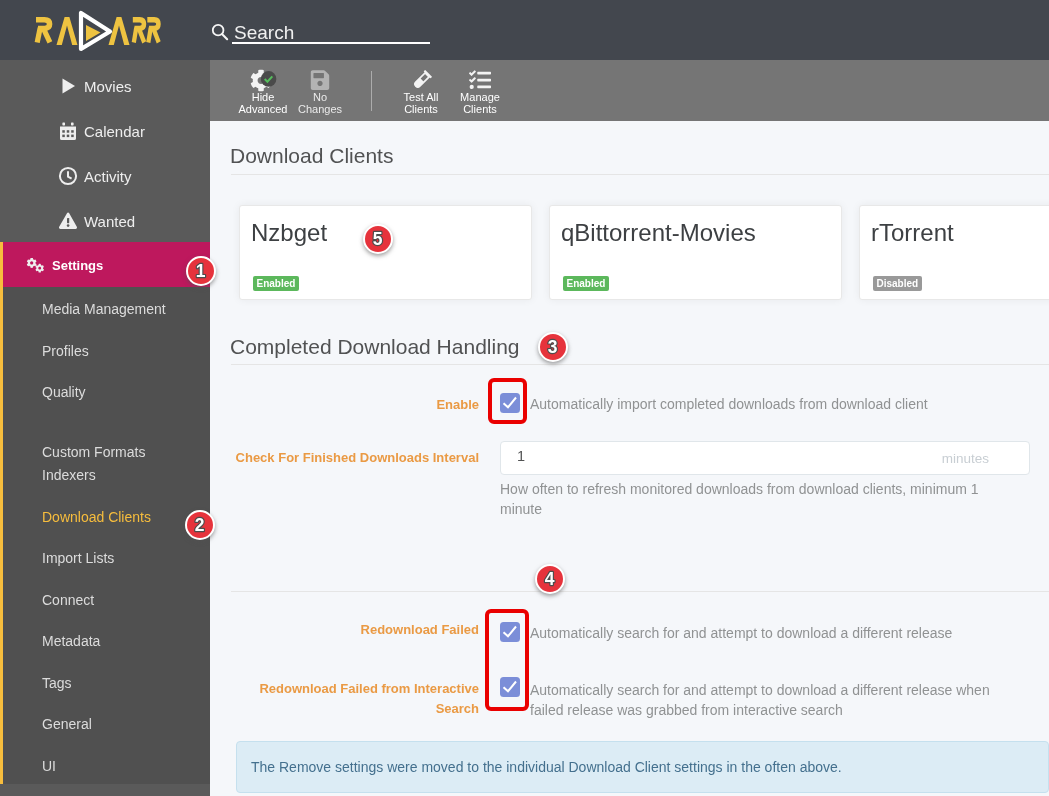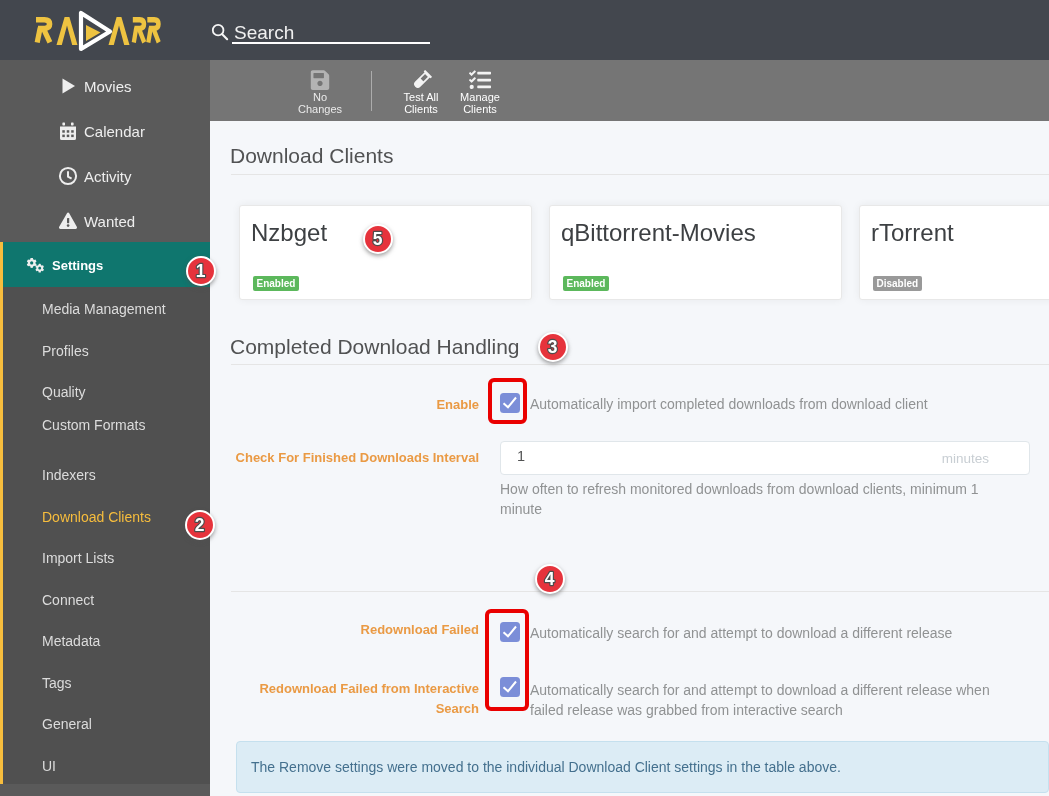--- a/index.html
+++ b/index.html
@@ -14,21 +14,21 @@
   #searchicon { left:211px; top:23px; width:19px; height:19px; }
   #searchtext { left:234px; top:21.5px; font-size:19px; color:#f0f0f0; }
   #searchline { left:232px; top:42px; width:198px; height:2px; background:#fff; }
 
   
   #sidebar { left:0; top:60px; width:210px; height:736px; background:#5a5a5a; }
   .mitem { position:absolute; left:0; width:210px; height:45px; color:#eee;margin-left:32px; }
   .mitem .micon { position:absolute; left:26px; top:50%; transform:translateY(-50%); width:20px; height:20px; }
   .mitem .mtext { position:absolute; left:52px; top:50%; transform:translateY(-50%); font-size:15px; }
   #settingsgroup { left:0; top:242px; width:210px; height:542px; background:#505050; border-left:3px solid #f7bd3d; }
-  #settingshdr { position:absolute; left:0; top:0; width:207px; height:45px; background:#0f766e; color:#fff; }
+  #settingshdr { position:absolute; left:0; top:0; width:207px; height:45px; background:#be185d; color:#fff; }
   .sitem { position:absolute; left:0; width:207px; height:41.5px; color:#dcdcdc; }
   .sitem span { position:absolute; left:39px; top:50%; transform:translateY(-50%); font-size:14px; }
   .sitem.active span { color:#f7bd3d; }
 
   
   #toolbar { left:210px; top:60px; width:839px; height:61px; background:#757575; }
   .tbtn { position:absolute; top:0; height:61px; text-align:center; color:#fff; }
   .tbtn .ticon { position:absolute; left:50%; top:9px; transform:translateX(-50%); }
   .tbtn .tlabel { position:absolute; left:50%; transform:translateX(-50%); top:32.3px; font-size:11px; line-height:11.5px; white-space:nowrap; }
   #tsep { left:371px; top:71px; width:1px; height:40px; background:rgba(255,255,255,.4); }
@@ -147,21 +147,21 @@
     </div>
     <div class="sitem" style="top:46.3px;">
         <span>Media Management</span>
       </div>
     <div class="sitem" style="top:87.8px;">
         <span>Profiles</span>
       </div>
     <div class="sitem" style="top:129.3px;">
         <span>Quality</span>
       </div>
-    <div class="sitem" style="top:162px;">
+    <div class="sitem" style="top:189px;">
         <span>Custom Formats</span>
       </div>
     <div class="sitem" style="top:212.3px;">
         <span>Indexers</span>
       </div>
     <div class="sitem active" style="top:253.8px;">
         <span>Download Clients</span>
       </div>
     <div class="sitem" style="top:295.3px;">
         <span>Import Lists</span>
@@ -177,20 +177,28 @@
       </div>
     <div class="sitem" style="top:461.3px;">
         <span>General</span>
       </div>
     <div class="sitem" style="top:502.8px;">
         <span>UI</span>
       </div>
   </div>
 
   <div id="toolbar" class="abs">
+    <div class="tbtn" style="left:23px; width:60px;">
+      <svg class="ticon" width="30" height="24" viewBox="0 0 30 24">
+        <use href="#gearp" transform="translate(2,0.5) scale(0.043)" fill="#f3f3f3"></use>
+        <circle cx="20.6" cy="9.9" r="7.8" fill="#4a4a4a"></circle>
+        <path d="M16.7 10 l2.7 2.7 l4.9 -5.4" fill="none" stroke="#55bd5c" stroke-width="2"></path>
+      </svg>
+      <div class="tlabel">Hide<br>Advanced</div>
+    </div>
     <div class="tbtn" style="left:80px; width:60px; color:rgba(255,255,255,.85);">
       <svg class="ticon" width="21" height="21" viewBox="0 0 448 512" style="opacity:.45;">
         <path fill="#fff" d="M433.941 129.941l-83.882-83.882A48 48 0 0 0 316.118 32H48C21.49 32 0 53.49 0 75.49V464c0 26.51 21.49 48 48 48h352c26.51 0 48-21.49 48-48V163.882a48 48 0 0 0-14.059-33.941zM224 416c-35.346 0-64-28.654-64-64 0-35.346 28.654-64 64-64s64 28.654 64 64c0 35.346-28.654 64-64 64zm96-304.52V212c0 6.627-5.373 12-12 12H76c-6.627 0-12-5.373-12-12V108c0-6.627 5.373-12 12-12h228.52c3.183 0 6.235 1.264 8.485 3.515l3.48 3.48A11.996 11.996 0 0 1 320 111.48z"></path>
       </svg>
       <div class="tlabel">No<br>Changes</div>
     </div>
     <div class="tbtn" style="left:186px; width:50px;">
       <svg class="ticon" width="24" height="24" viewBox="0 0 24 24">
         <g transform="rotate(45 12 12)">
           <rect x="7.1" y="1.2" width="9.8" height="2.2" rx="0.5" fill="#f3f3f3"></rect>
@@ -255,21 +263,21 @@
 
   <div class="flabel" style="left:231px; top:678.5px; width:248px;">Redownload Failed from Interactive Search</div>
   <div class="checkbox" style="left:500px; top:677px;">
       <svg width="16" height="14" viewBox="0 0 16 14">
         <path d="M1.5 7.2 L6 11.2 L14 1.5" fill="none" stroke="#fff" stroke-width="2"></path>
       </svg>
     </div>
   <div class="ftext" style="left:530px; top:680px; width:470px;">Automatically search for and attempt to download a different release when failed release was grabbed from interactive search</div>
 
   <div id="infobox" class="abs">
-      <span class="itext">The Remove settings were moved to the individual Download Client settings in the table above.</span>
+      <span class="itext">The Remove settings were moved to the individual Download Client settings in the often above.</span>
     </div>
 
   <div class="numcircle" style="left:186px; top:256px;">
       <svg width="25" height="25" viewBox="0 0 25 25">
         <text x="12.5" y="18.7" text-anchor="middle" font-family="Liberation Sans, sans-serif" font-size="17.5" font-weight="bold" fill="#ffffff" stroke="#4d4d4d" stroke-width="2.4" paint-order="stroke" stroke-linejoin="round">1</text>
       </svg>
     </div>
   <div class="numcircle" style="left:185px; top:510px;">
       <svg width="25" height="25" viewBox="0 0 25 25">
         <text x="12.5" y="18.7" text-anchor="middle" font-family="Liberation Sans, sans-serif" font-size="17.5" font-weight="bold" fill="#ffffff" stroke="#4d4d4d" stroke-width="2.4" paint-order="stroke" stroke-linejoin="round">2</text>

